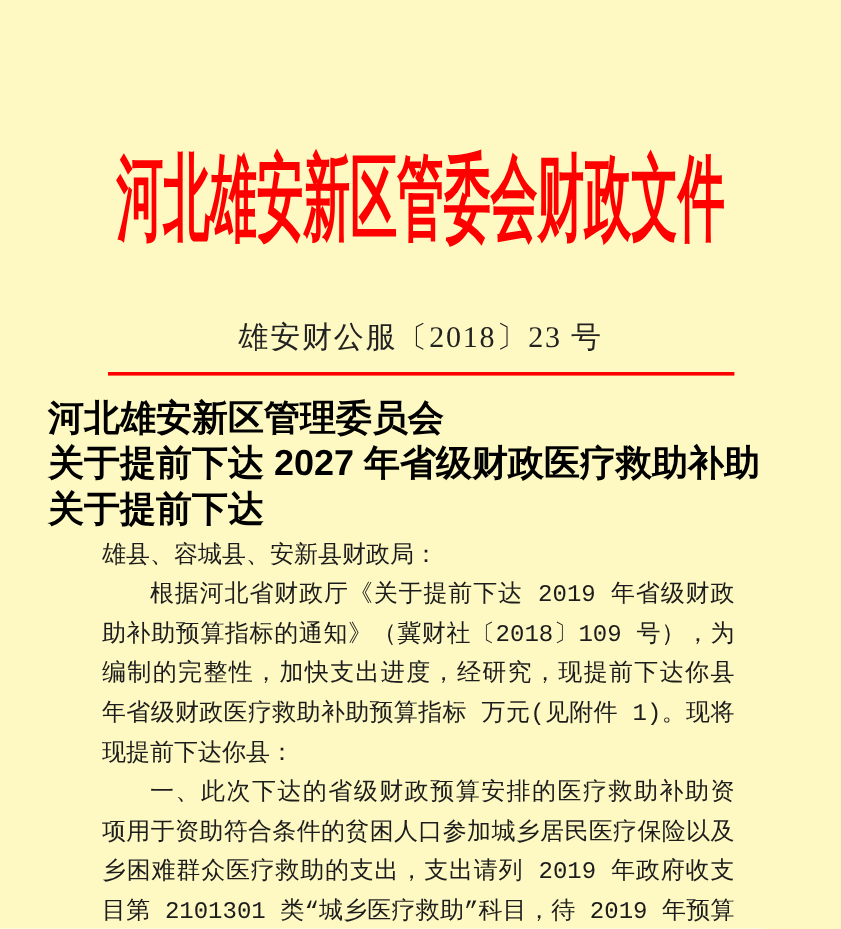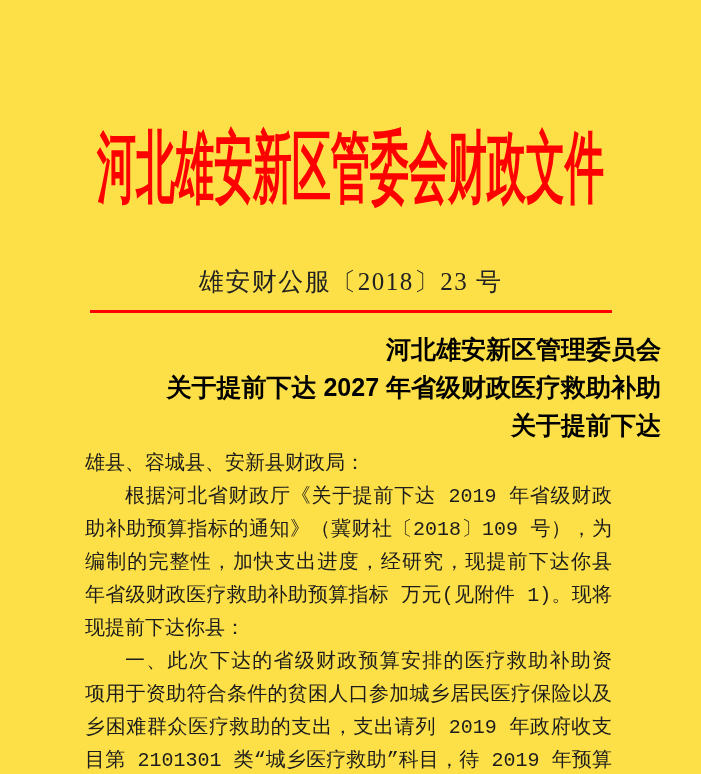--- a/index.html
+++ b/index.html
@@ -1,20 +1,20 @@
 <!DOCTYPE html>
 <html lang="zh"><head>
 <meta charset="utf-8">
 <style>
   html, body { margin: 0; padding: 0; background: #ffffff; }
   .page {
     position: relative;
     width: 701px;
     height: 774px;
-    background: #fde047;
+    background: #fef9c3;
     overflow: hidden;
     font-family: "Liberation Serif", serif;
     color: #1c1c1c;
   }
   
   .banner {
     position: absolute;
     top: 127px;
     left: 0;
     width: 100%;
@@ -54,24 +54,24 @@
     width: 522px;
     height: 3px;
     background: #fe0000;
   }
   
   .doc-title {
     position: absolute;
     top: 330px;
     left: 40px;
     width: 621px;
-    text-align: right;
+    text-align: left;
     font-family: "Liberation Sans", sans-serif;
     font-weight: bold;
-    font-size: 25px;
+    font-size: 30px;
     line-height: 38px;
     color: #000;
   }
   
   .body-block {
     position: absolute;
     top: 447px;
     left: 85px;
     width: 527px;
     font-size: 20px;

